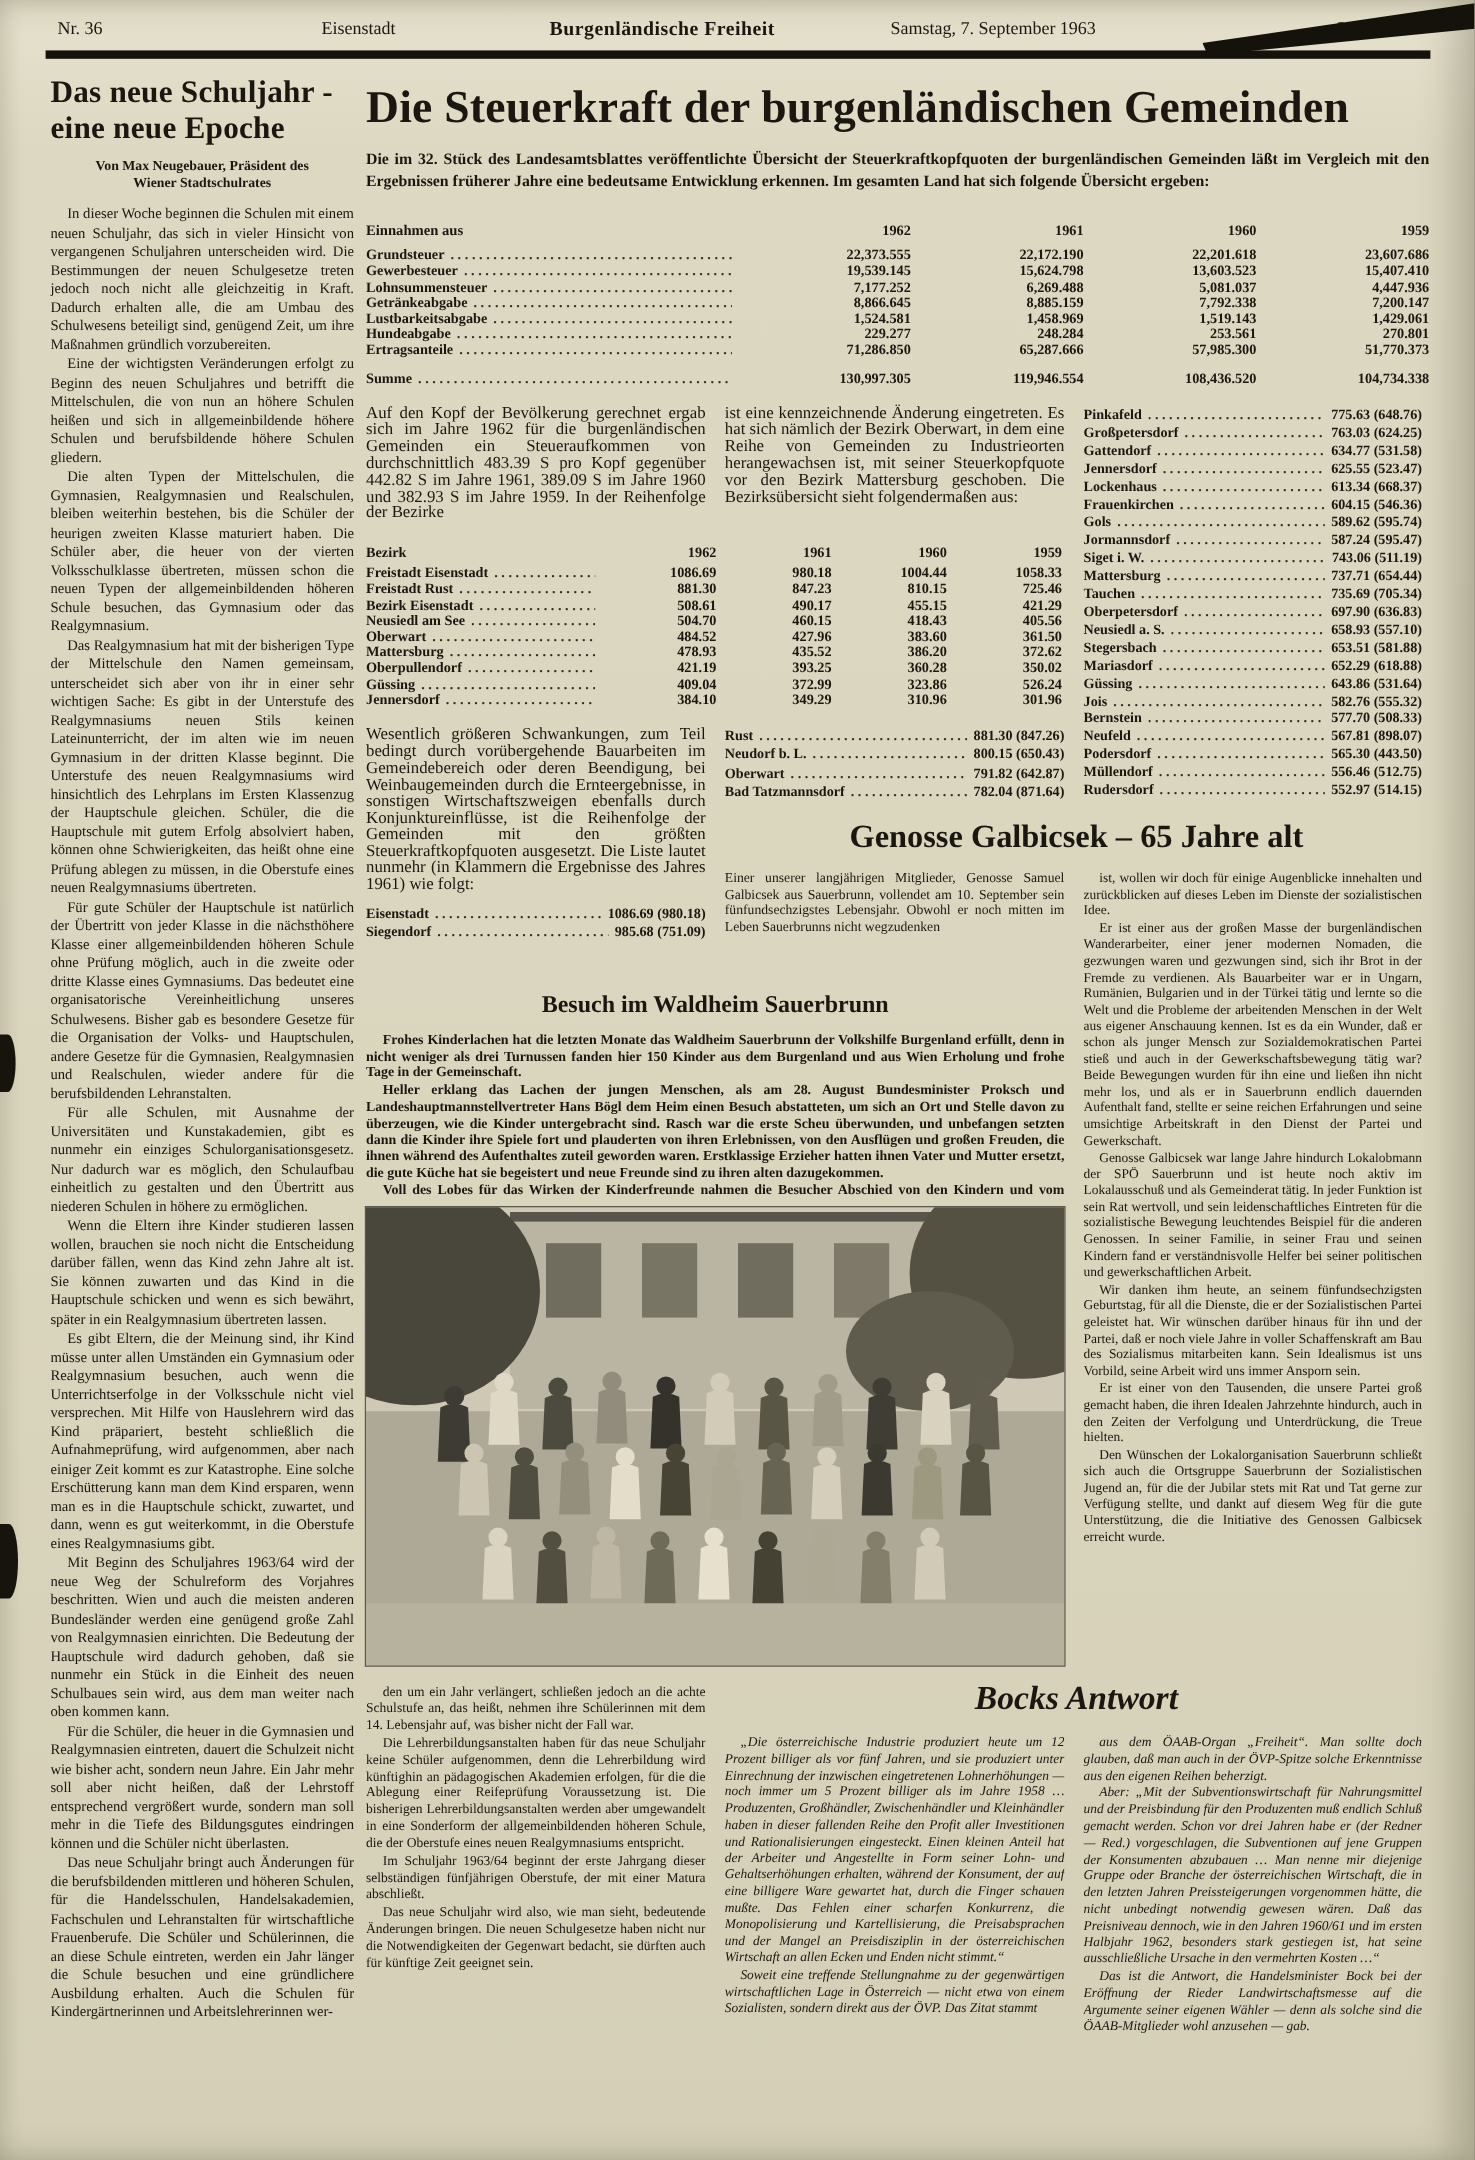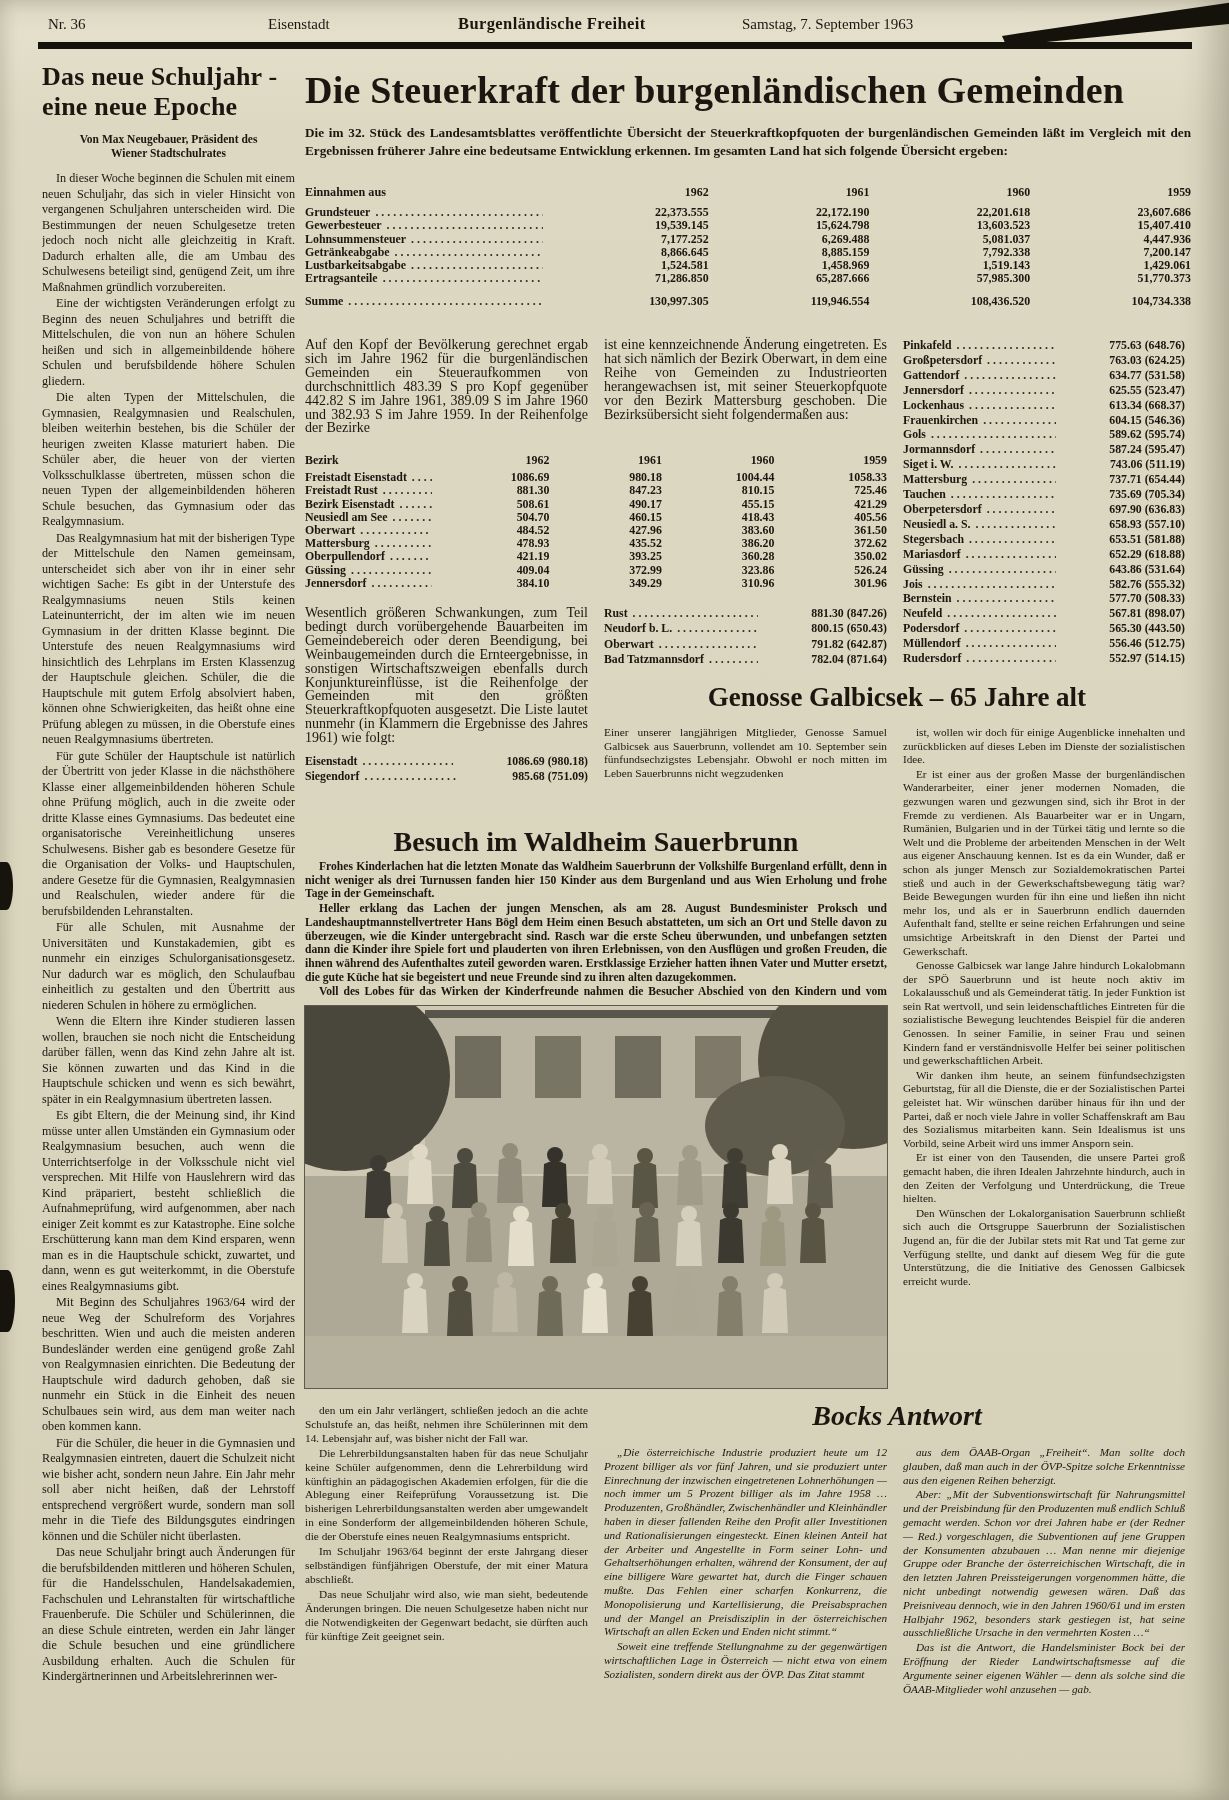--- a/index.html
+++ b/index.html
@@ -25,21 +25,21 @@
   .l-title { font-weight:bold; font-size:26px; line-height:30px; letter-spacing:.2px; }
   .l-byline { margin-top:10px; text-align:center; font-weight:bold; font-size:11.5px; line-height:14px; }
   .l-body { margin-top:11px; font-size:12.2px; line-height:15.5px; text-align:justify; hyphens:auto; -webkit-hyphens:auto; }
   .l-body p, .cont-a p { text-indent:14px; }
 
   
   .headline-main { left:305px; top:68px; width:886px; font-weight:bold; font-size:38px; line-height:44px; white-space:nowrap; letter-spacing:.2px; }
   .intro { left:305px; top:124px; width:886px; font-weight:bold; font-size:13.2px; line-height:17.5px; text-align:justify; }
 
   
-  .t-row { display:flex; align-items:baseline;gap:48px; }
+  .t-row { display:flex; align-items:baseline; }
   .t-name { display:flex; align-items:baseline; overflow:hidden; }
   .t-label-text { white-space:nowrap; }
   .t-dots { flex:1; overflow:hidden; white-space:nowrap; margin:0 5px; opacity:.9; }
   .t-dots::after { content:". . . . . . . . . . . . . . . . . . . . . . . . . . . . . . . . . . . . . . . . . . . . . . . . . ."; }
   .t-val { text-align:right; white-space:nowrap; }
 
   
   .fin-table { left:305px; top:186px; width:886px; font-weight:bold; font-size:11.9px; }
   .fin-table .t-row { line-height:13.2px; }
   .fin-table .t-name { width:310px; }
@@ -72,21 +72,21 @@
   .col-b2 .t-row { line-height:15.4px; }
 
   
   .galb-head { left:604px; top:682px; width:586px; text-align:center; font-weight:bold; font-size:27px; white-space:nowrap; }
   .galb-c1 { left:604px; top:726px; width:283px; font-size:11.4px; line-height:13.7px; text-align:justify; }
   .galb-c2 { left:903px; top:726px; width:282px; height:662px; overflow:hidden; font-size:11.2px; line-height:13.6px; text-align:justify; hyphens:auto; }
   .galb-c2 p + p, .besuch-text p + p, .bocks p + p, .cont-a p + p, .l-body p + p { margin-top:1px; }
   .galb-c2 p { text-indent:13px; }
 
   
-  .besuch-head { left:305px; top:826px; width:582px; text-align:center; font-weight:bold; font-size:28px; white-space:nowrap; }
+  .besuch-head { left:305px; top:826px; width:582px; text-align:center; font-weight:bold; font-size:20px; white-space:nowrap; }
   .besuch-text { left:305px; top:860px; width:582px; height:138px; overflow:hidden; font-weight:bold; font-size:11.6px; line-height:13.7px; text-align:justify; }
   .besuch-text p { text-indent:14px; }
 
   
   .photo { left:305px; top:1006px; width:582px; height:382px; outline:1px solid #5a574a; background:#9b988a; filter:sepia(.15) saturate(.8); }
   .photo svg { display:block; width:100%; height:100%; }
 
   
   .cont-a { left:305px; top:1404px; width:283px; height:358px; overflow:hidden; font-size:11.3px; line-height:13.9px; text-align:justify; hyphens:auto; }
   .bocks-head { left:604px; top:1400px; width:586px; text-align:center; font-weight:bold; font-style:italic; font-size:28px; }
@@ -190,20 +190,30 @@
         </div>
         <div class="t-row">
           <span class="t-name">
             <span class="t-label-text">Lustbarkeitsabgabe</span>
             <span class="t-dots"></span>
           </span>
           <span class="t-val">1,524.581</span>
           <span class="t-val">1,458.969</span>
           <span class="t-val">1,519.143</span>
           <span class="t-val">1,429.061</span>
+        </div>
+        <div class="t-row">
+          <span class="t-name">
+            <span class="t-label-text">Hundeabgabe</span>
+            <span class="t-dots"></span>
+          </span>
+          <span class="t-val">229.277</span>
+          <span class="t-val">248.284</span>
+          <span class="t-val">253.561</span>
+          <span class="t-val">270.801</span>
         </div>
         <div class="t-row">
           <span class="t-name">
             <span class="t-label-text">Ertragsanteile</span>
             <span class="t-dots"></span>
           </span>
           <span class="t-val">71,286.850</span>
           <span class="t-val">65,287.666</span>
           <span class="t-val">57,985.300</span>
           <span class="t-val">51,770.373</span>

